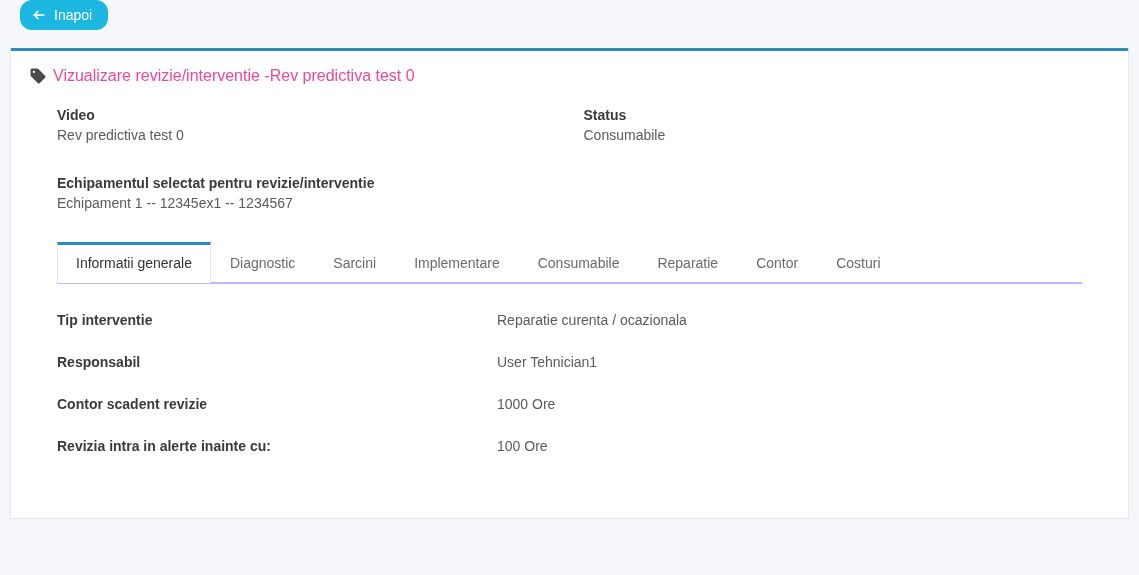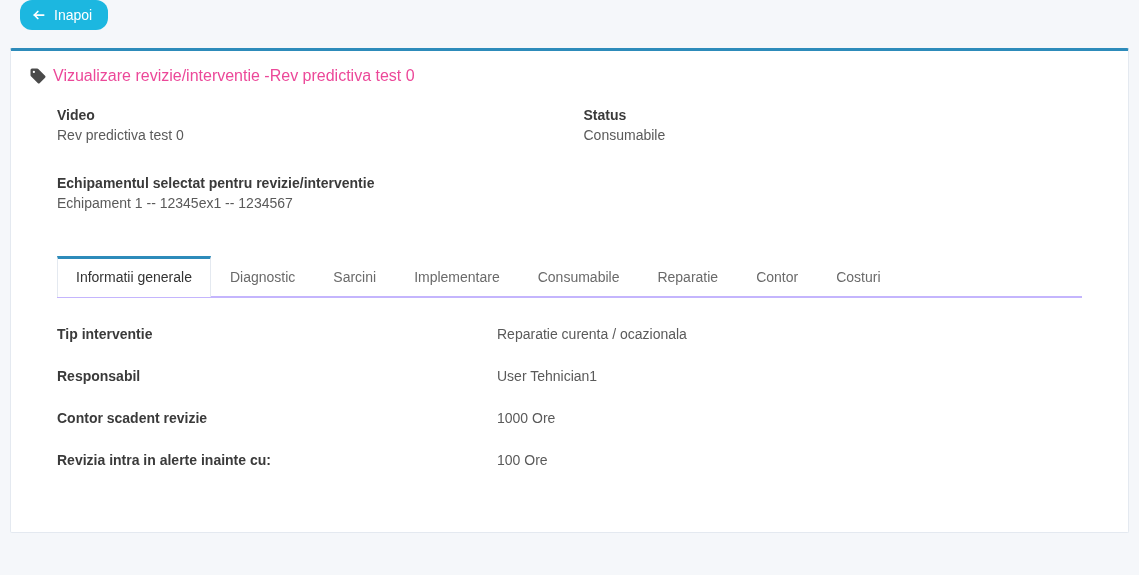--- a/index.html
+++ b/index.html
@@ -130,21 +130,21 @@
       </div>
       <div class="info-col">
         <div class="info-label">Status</div>
         <div class="info-value">Consumabile</div>
       </div>
     </div>
 
     <div class="info-grid" style="margin-top:-6px; margin-bottom:30px;justify-content:center;">
       <div class="info-col" style="flex:0 0 100%;">
         <div class="info-label">Echipamentul selectat pentru revizie/interventie</div>
-        <div class="info-value" style="margin-bottom:14px;">Echipament 1 -- 12345ex1 -- 1234567</div>
+        <div class="info-value" style="margin-bottom:0;">Echipament 1 -- 12345ex1 -- 1234567</div>
       </div>
     </div>
 
     <div class="tab-section">
       <div class="tabs" id="tabs-bar">
           <button class="tab active"><span>Informatii generale</span></button>
           <button class="tab"><span>Diagnostic</span></button>
           <button class="tab"><span>Sarcini</span></button>
           <button class="tab"><span>Implementare</span></button>
           <button class="tab"><span>Consumabile</span></button>

